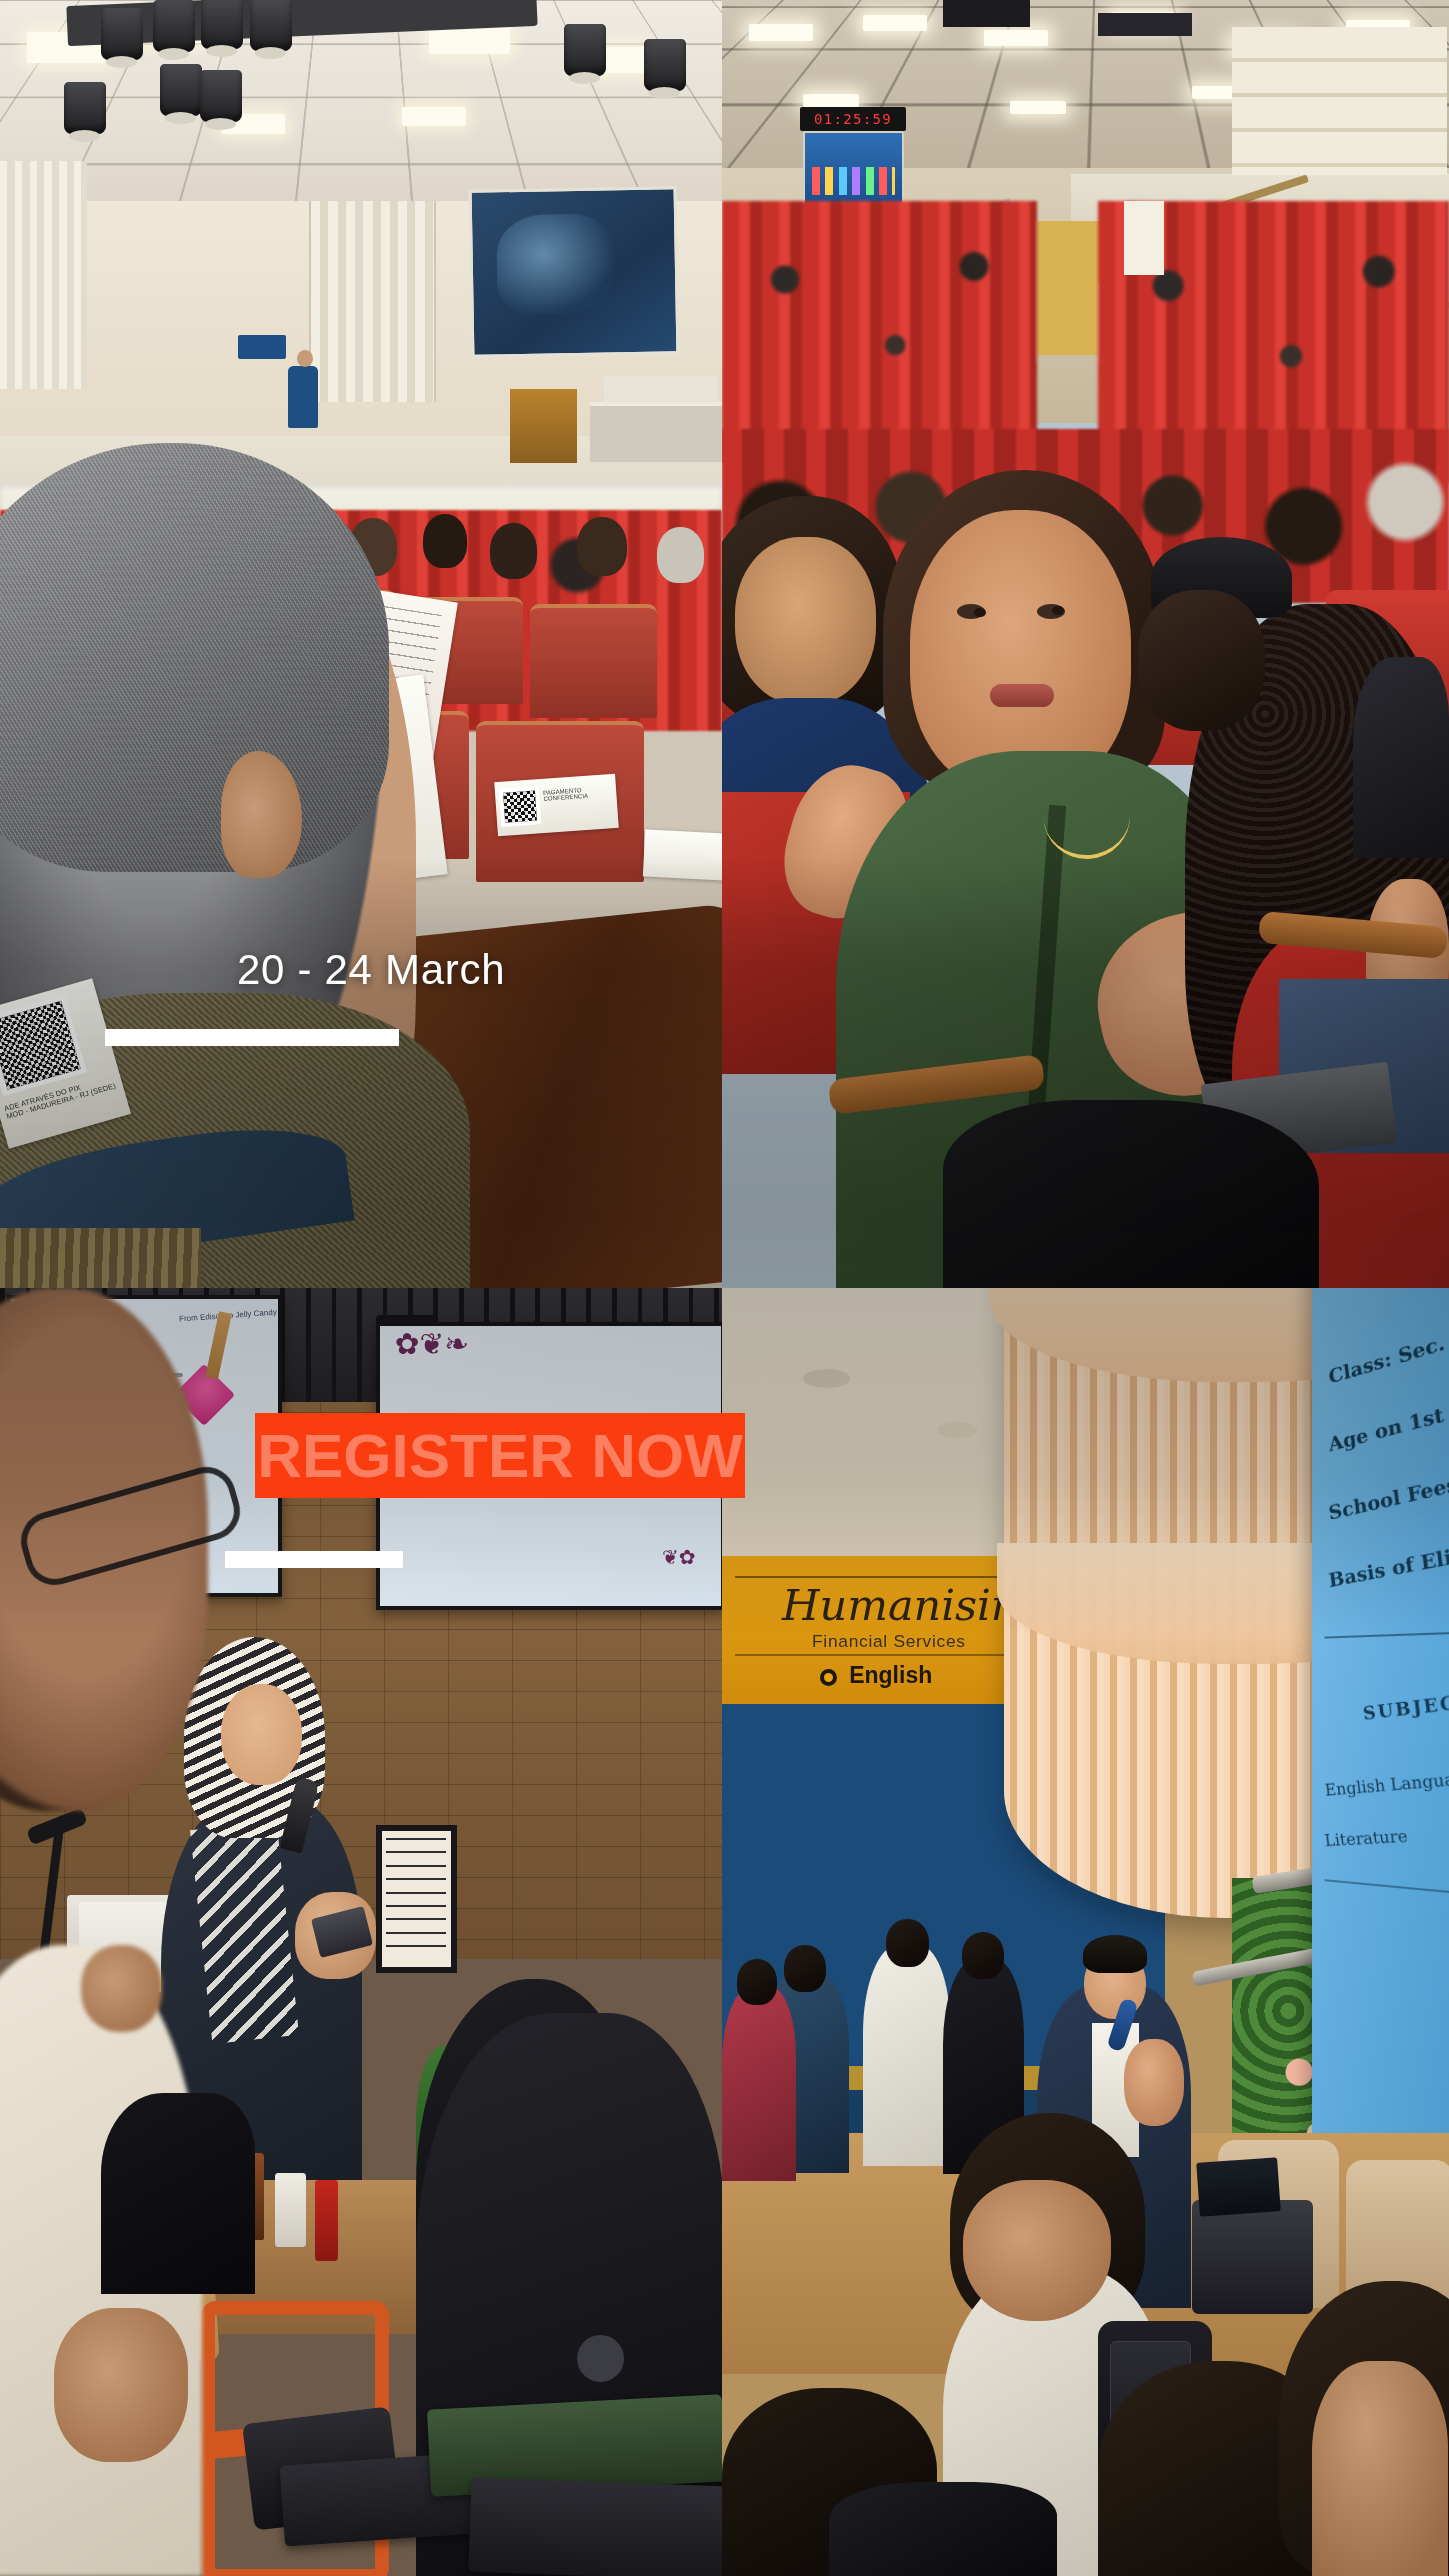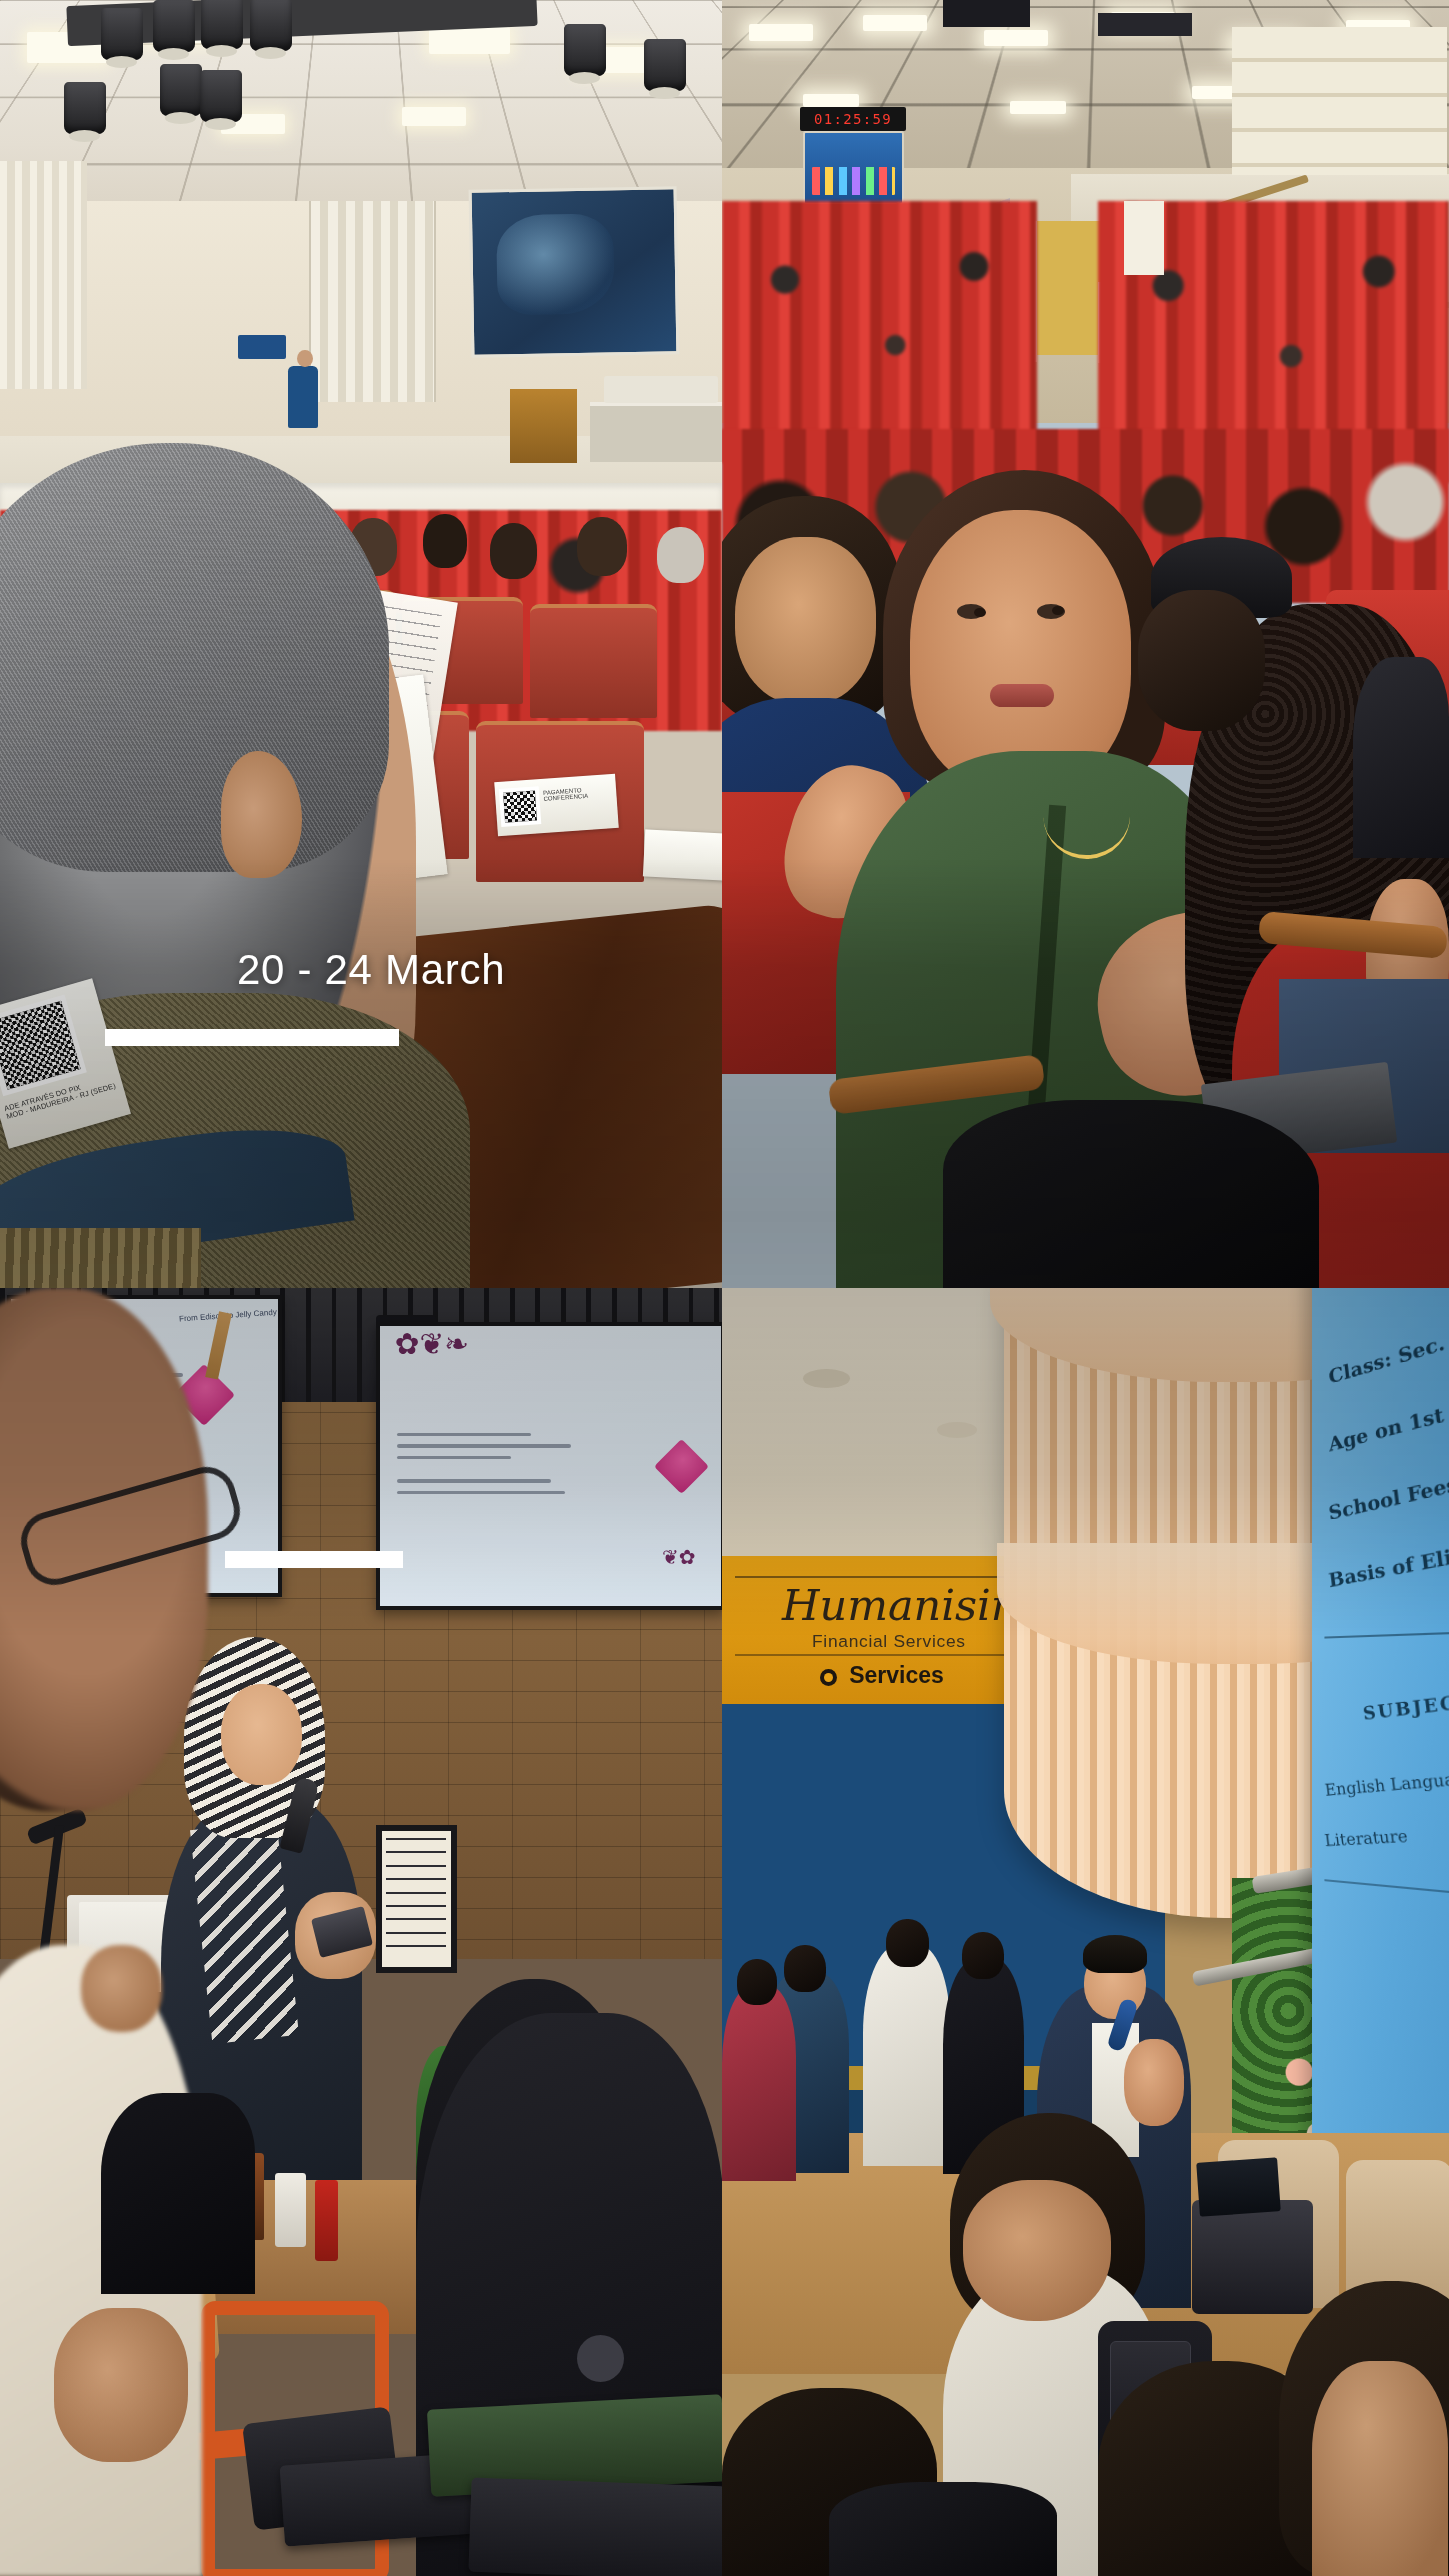--- a/index.html
+++ b/index.html
@@ -922,21 +922,21 @@
     <div class="cell c4">
       <div class="ph ceil4"></div>
       <div class="ph" style="left:81px; top:81px; width:47px; height:19px; background:#d9cfb8; border-radius:50%;"></div>
       <div class="ph" style="left:215px; top:134px; width:40px; height:16px; background:#ded4bd; border-radius:50%;"></div>
 
       <div class="ph orangeband">
         <div class="brandscript" style="position:absolute; left:60px; top:24px; font-size:43px;">Humanising</div>
         <div class="brandsub" style="position:absolute; left:90px; top:75px; font-size:17.4px;">Financial Services</div>
         <div style="position:absolute; left:98px; top:106px; font-size:23px;">
           <span class="mbdot"></span>
-          <span class="brandname">Services</span>
+          <span class="brandname">English</span>
         </div>
         <div class="ph" style="left:13.4px; top:20px; width:362px; height:2px; background:rgba(40,30,16,.55);"></div>
         <div class="ph" style="left:13.4px; top:98px; width:362px; height:2px; background:rgba(40,30,16,.45);"></div>
       </div>
 
       <div class="ph glasswall"></div>
       <div class="ph glassrefl">Maybank Tower</div>
       <div class="ph" style="left:0; top:778px; width:443px; height:24px; background:#b7912f;"></div>
       <div class="ph" style="left:0; top:802px; width:443px; height:81px;
             background:repeating-linear-gradient(90deg, rgba(220,200,150,.30) 0 2.7px, transparent 2.7px 54px), #163e63;"></div>
@@ -1025,18 +1025,21 @@
 
   <div id="scrim"></div>
 
   <div id="overlay">
 
     <div class="date">20 - 24 March</div>
 
     <div class="rule rule-top"></div>
 
 
+    <div class="cta">
+      <span class="cta-label">REGISTER NOW</span>
+    </div>
 
     <div class="rule rule-bot"></div>
   </div>
 
 </div>
 
 
 </body></html>

